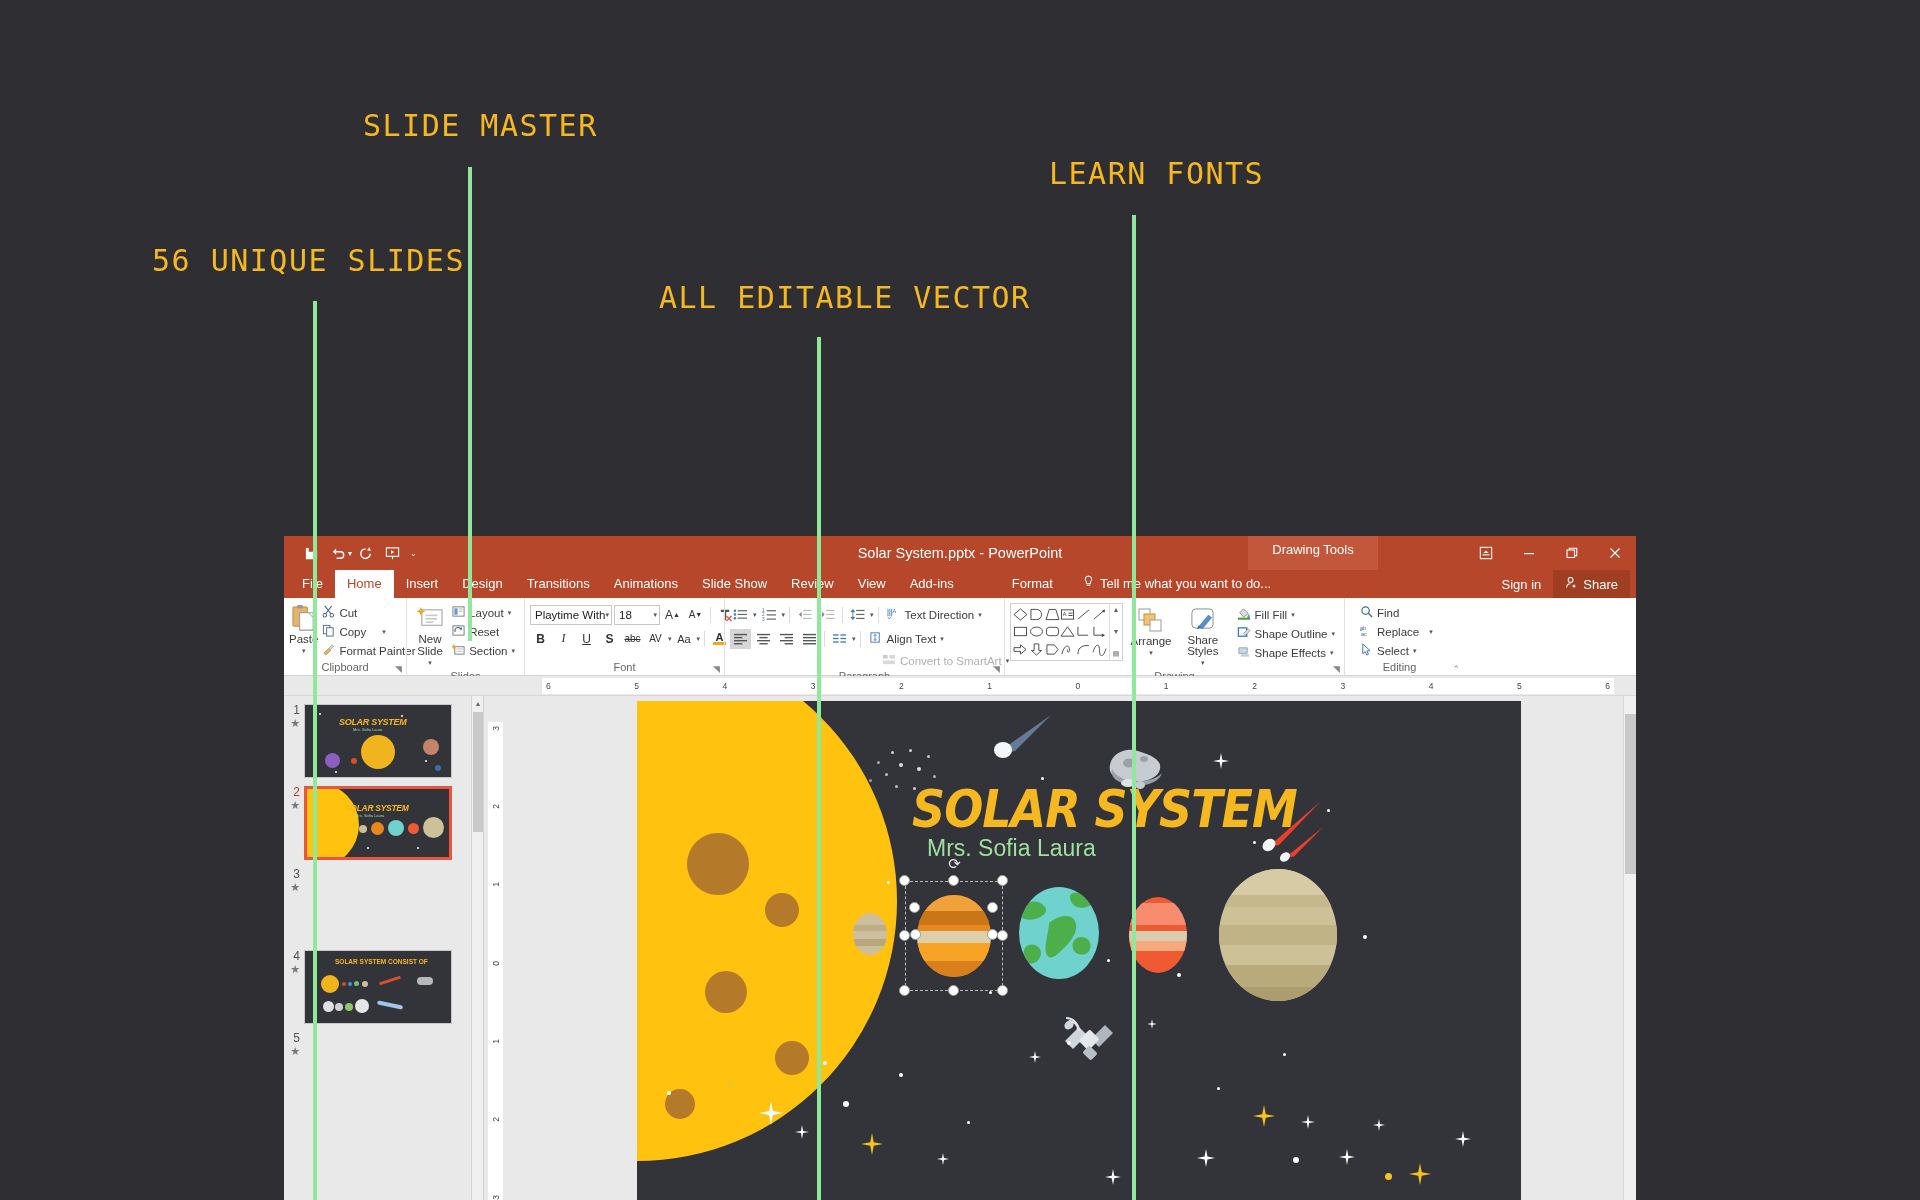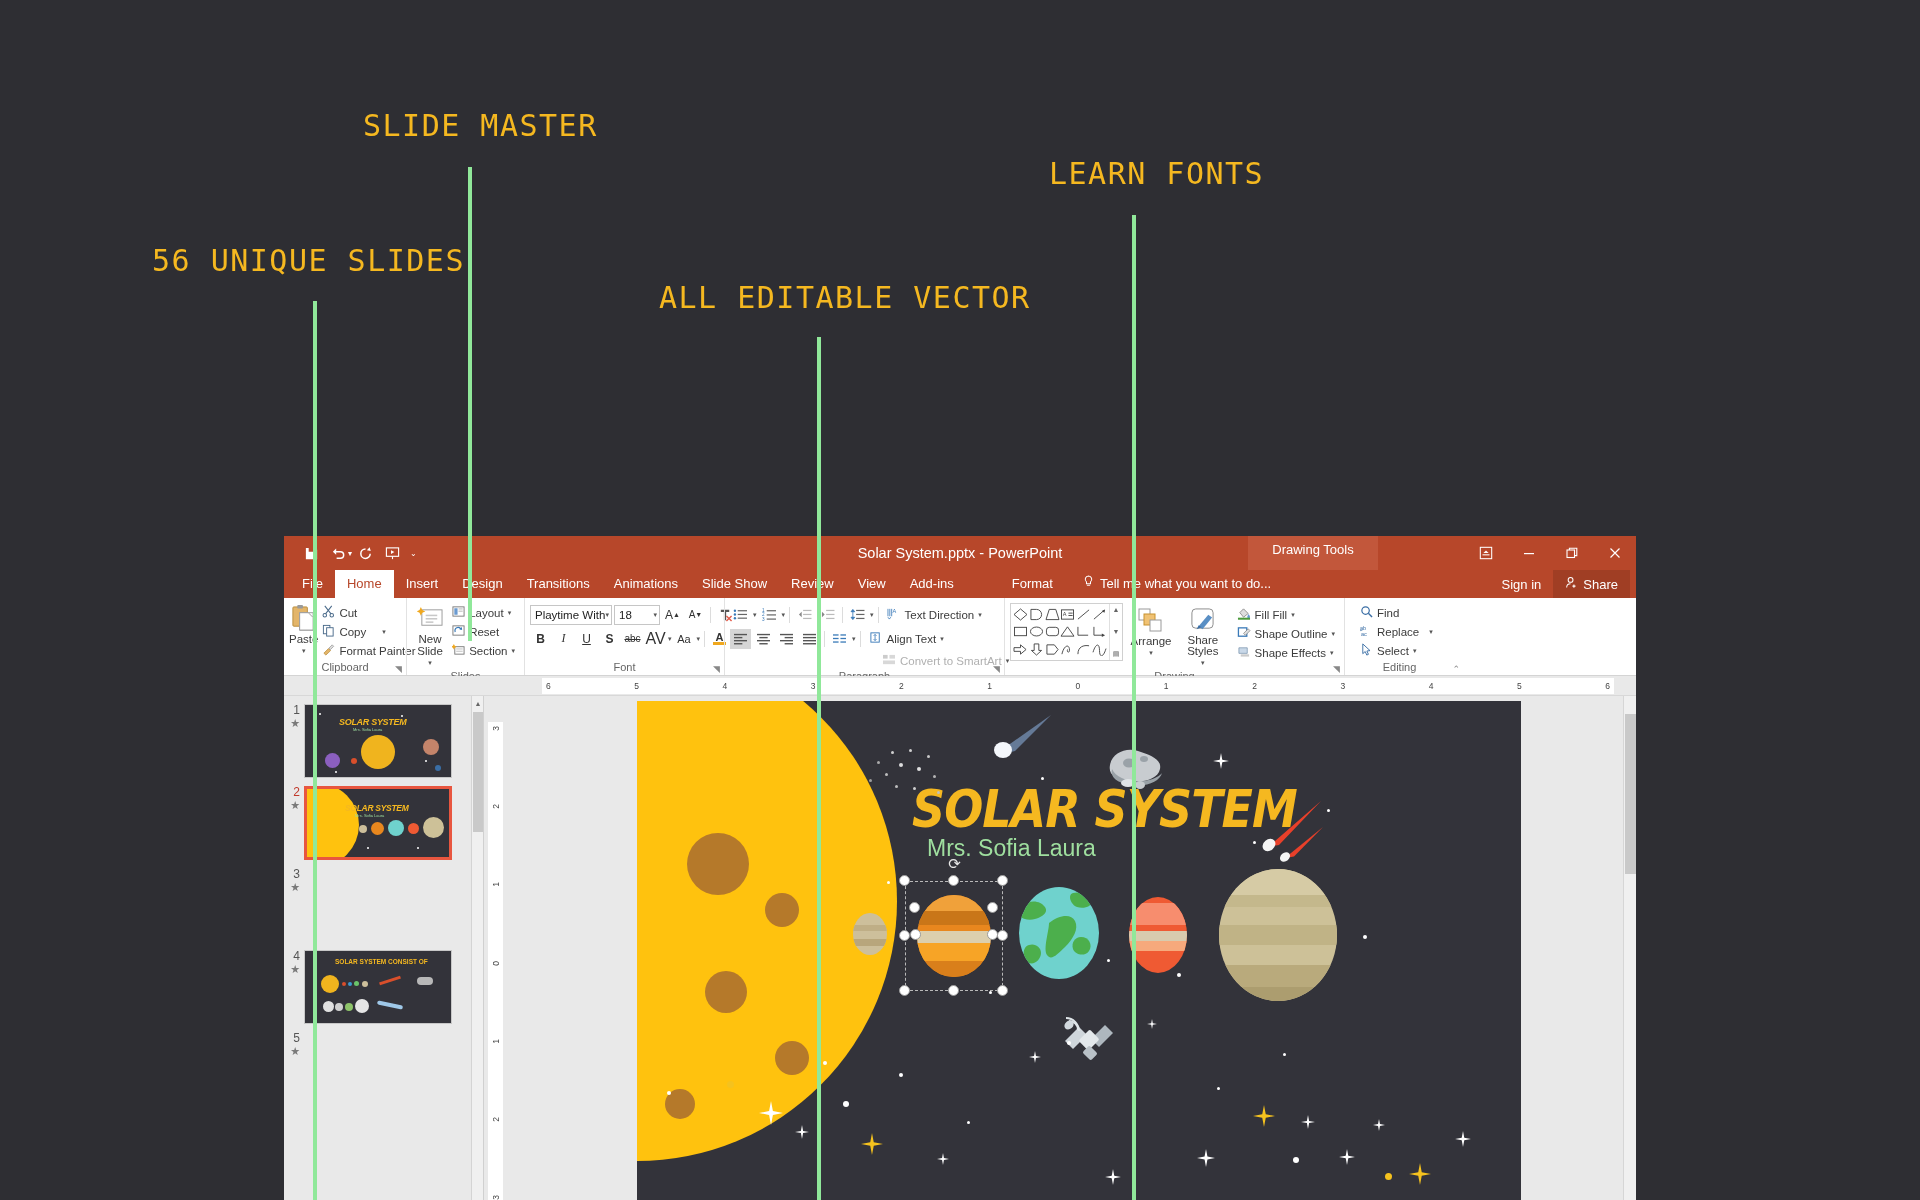--- a/index.html
+++ b/index.html
@@ -551,21 +551,21 @@
                   <path d="M9 8.5 14.5 14M14.5 8.5 9 14" stroke="#e25b4a" stroke-width="1.5"></path>
                 </svg>
             </div>
           </div>
           <div class="font-row">
             <div class="ico-btn" style="font-weight:bold">B</div>
             <div class="ico-btn" style="font-style:italic; font-family:'Liberation Serif',serif">I</div>
             <div class="ico-btn" style="text-decoration:underline">U</div>
             <div class="ico-btn" style="font-weight:bold">S</div>
             <div class="ico-btn" style="text-decoration:line-through; font-size:10px">abc</div>
-            <div class="ico-btn" style="font-size:16px">AV</div>
+            <div class="ico-btn" style="font-size:10px">AV</div>
             <span class="caret">▾</span>
             <div class="ico-btn" style="font-size:11px">Aa</div>
             <span class="caret">▾</span>
             <div class="sep-v"></div>
             <div class="ico-btn" style="flex-direction:column; line-height:9px">
               <span style="font-size:11px; font-weight:bold; color:#333">A</span>
               <span style="display:block;width:13px;height:3px;background:#f0a81e"></span>
             </div>
             <span class="caret">▾</span>
           </div>

